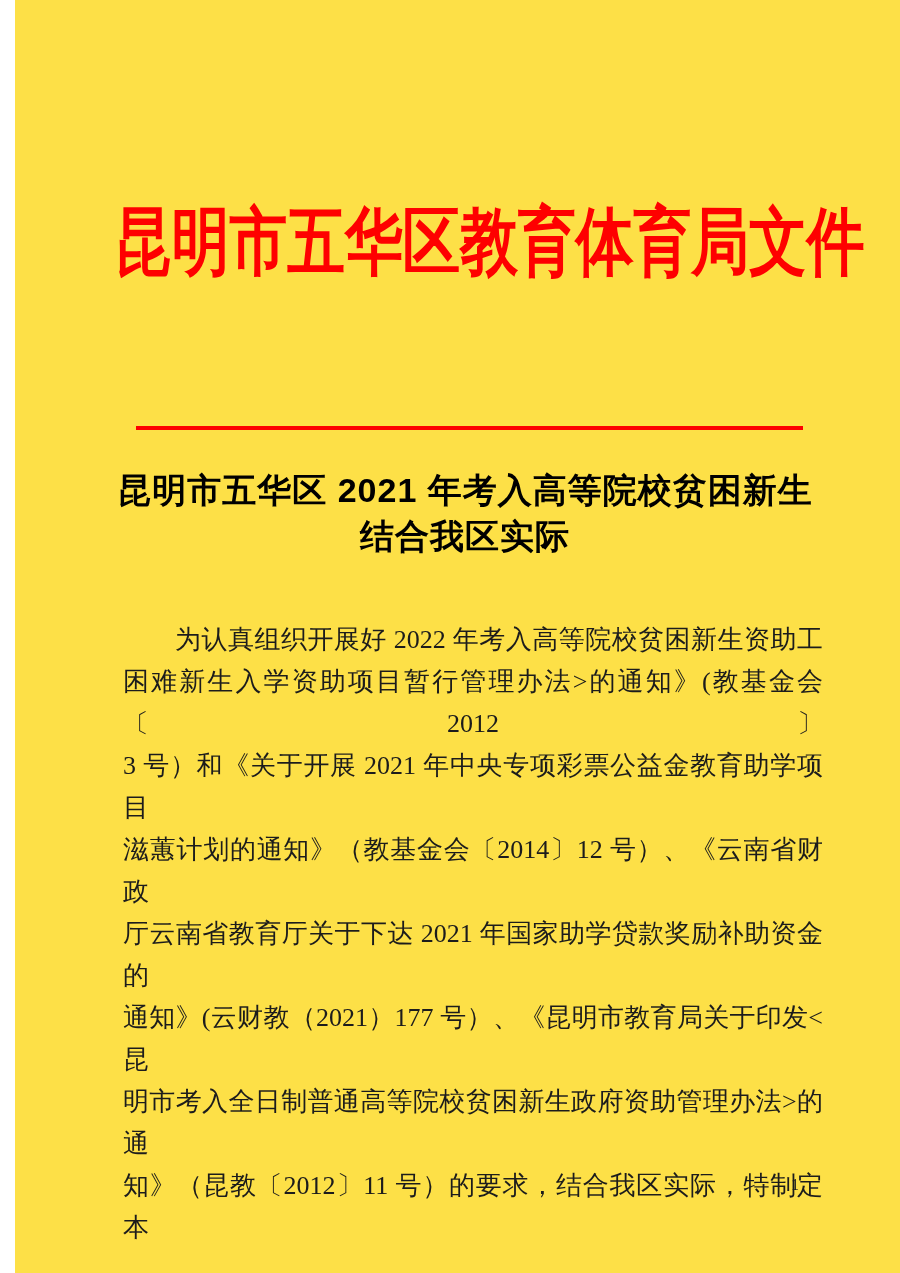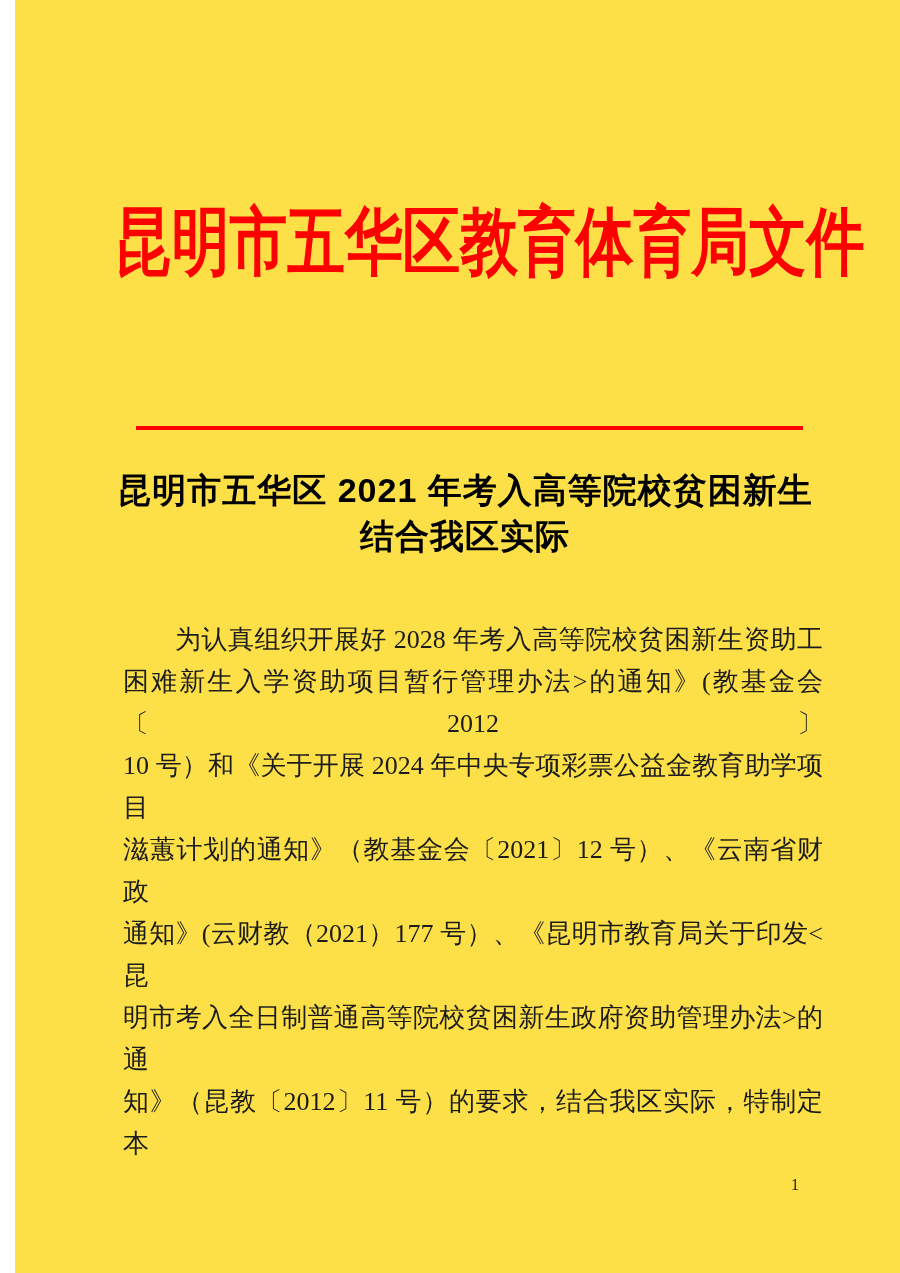--- a/index.html
+++ b/index.html
@@ -97,24 +97,25 @@
   <div class="agency-header" style="color: rgb(254, 0, 0);">昆明市五华区教育体育局文件</div>
 
   <div class="red-rule" style="background: rgb(254, 0, 0);"></div>
 
   <div class="doc-title">
     <div>昆明市五华区 2021 年考入高等院校贫困新生</div>
     <div>结合我区实际</div>
   </div>
 
   <div class="doc-body">
-      <div class="line fill indent">为认真组织开展好 2028 年考入高等院校贫困新生资助工</div>
+      <div class="line fill indent">为认真组织开展好 2022 年考入高等院校贫困新生资助工</div>
       <div class="line fill">困难新生入学资助项目暂行管理办法&gt;的通知》(教基金会〔2012〕</div>
-      <div class="line fill">10 号）和《关于开展 2024 年中央专项彩票公益金教育助学项目</div>
-      <div class="line fill">滋蕙计划的通知》（教基金会〔2021〕12 号）、《云南省财政</div>
+      <div class="line fill">3 号）和《关于开展 2021 年中央专项彩票公益金教育助学项目</div>
+      <div class="line fill">滋蕙计划的通知》（教基金会〔2014〕12 号）、《云南省财政</div>
+      <div class="line fill">厅云南省教育厅关于下达 2021 年国家助学贷款奖励补助资金的</div>
       <div class="line fill">通知》(云财教（2021）177 号）、《昆明市教育局关于印发&lt;昆</div>
       <div class="line fill">明市考入全日制普通高等院校贫困新生政府资助管理办法&gt;的通</div>
       <div class="line fill">知》（昆教〔2012〕11 号）的要求，结合我区实际，特制定本</div>
     </div>
 
   <div class="page-number">1</div>
 
 </div>
 
 </body></html>

